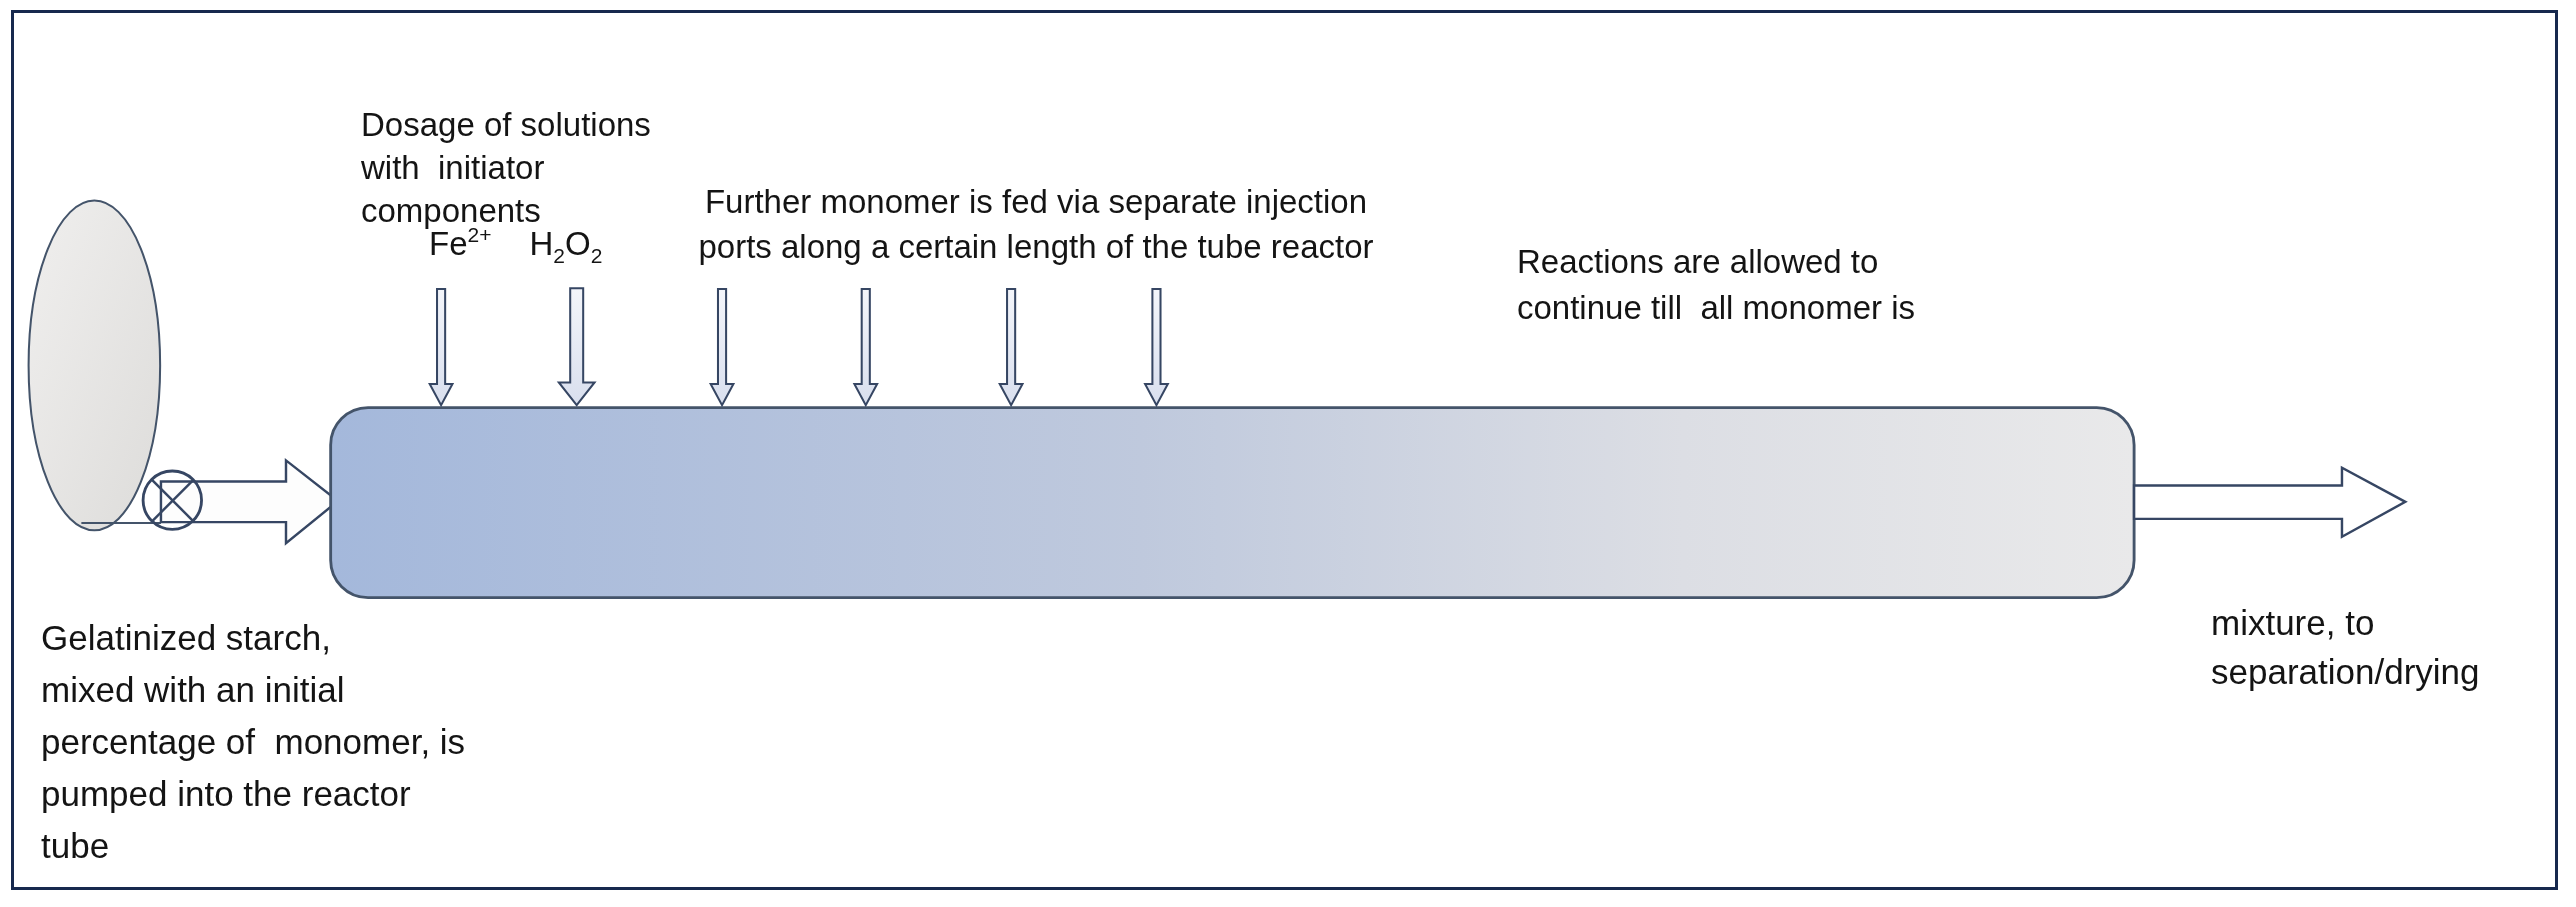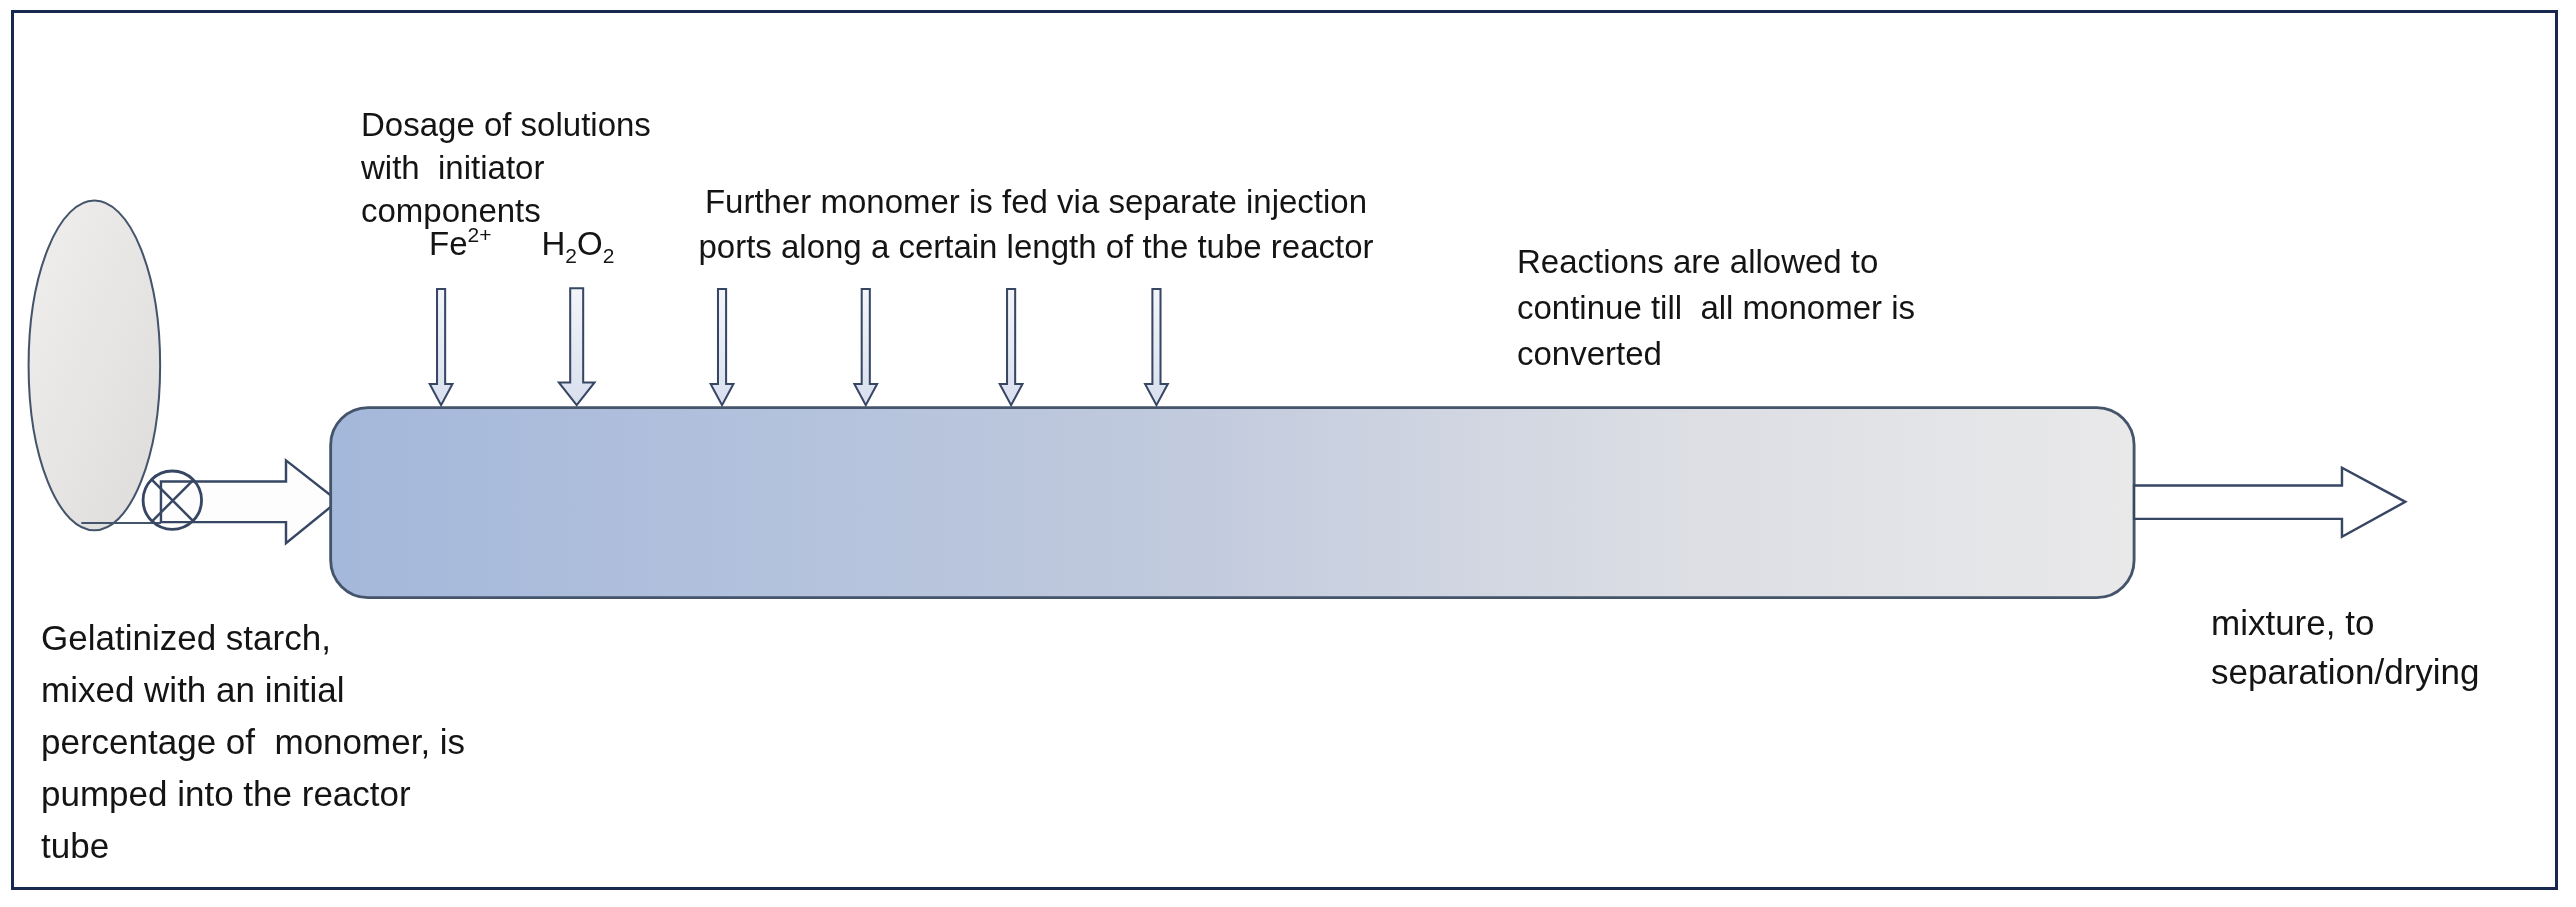--- a/index.html
+++ b/index.html
@@ -44,21 +44,21 @@
     font-size: 33px;
     line-height: 43px;
     margin-top: 20px;
   }
   #initiator-row {
     left: 429px;
     top: 224px;
     font-size: 33px;
     line-height: 39px;
   }
-  #h2o2-label { margin-left: 50px; }
+  #h2o2-label { margin-left: 38px; }
   .sup {
     font-size: 21px;
     position: relative;
     top: -13px;
   }
   .sub {
     font-size: 21px;
     position: relative;
     top: 8px;
   }
@@ -154,21 +154,20 @@
   </div>
 
   <div class="label" id="further-label">
     <div class="line">Further monomer is fed via separate injection</div>
     <div class="line">ports along a certain length of the tube reactor</div>
   </div>
 
   <div class="label" id="reactions-label">
     <div class="line">Reactions are allowed to</div>
     <div class="line">continue till  all monomer is</div>
-    <div class="line">converted</div>
   </div>
 
   <div class="label" id="feed-label">
     <div class="line">Gelatinized starch,</div>
     <div class="line">mixed with an initial</div>
     <div class="line">percentage of  monomer, is</div>
     <div class="line">pumped into the reactor</div>
     <div class="line">tube</div>
   </div>
 

